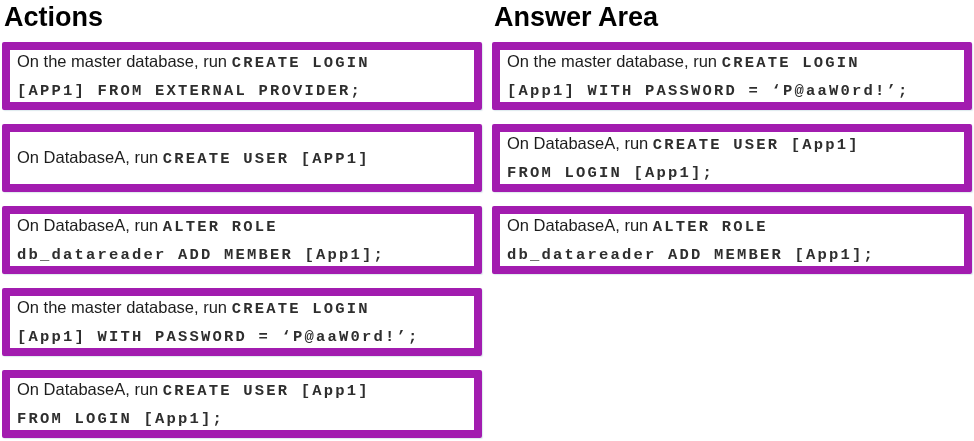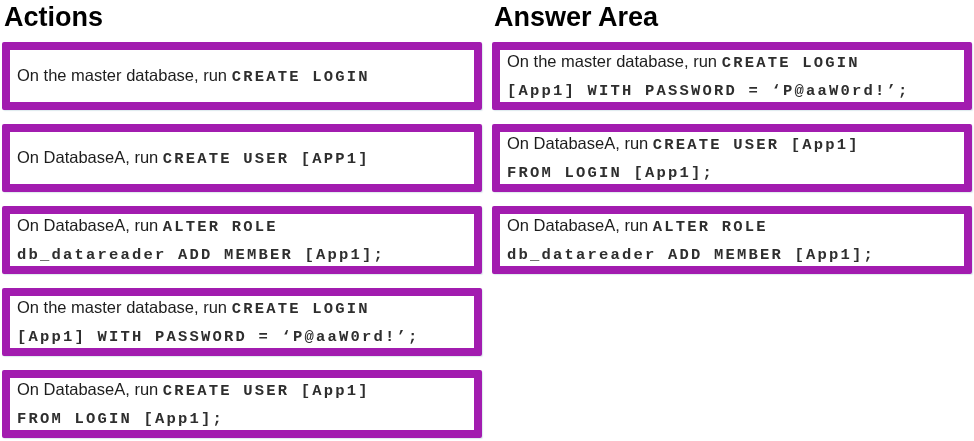--- a/index.html
+++ b/index.html
@@ -69,20 +69,21 @@
 <body>
 
 <div class="wrap">
 
   <div class="col">
     <div class="col-title">Actions</div>
     <div class="cards">
 
       <div class="card">
         <div class="line"><span class="sans">On the master database, run </span><span class="mono">CREATE LOGIN</span></div>
+        <div class="line mono">[APP1] FROM EXTERNAL PROVIDER;</div>
       </div>
 
       <div class="card">
         <div class="line"><span class="sans">On DatabaseA, run </span><span class="mono">CREATE USER [APP1]</span></div>
       </div>
 
       <div class="card">
         <div class="line"><span class="sans">On DatabaseA, run </span><span class="mono">ALTER ROLE</span></div>
         <div class="line mono">db_datareader ADD MEMBER [App1];</div>
       </div>

